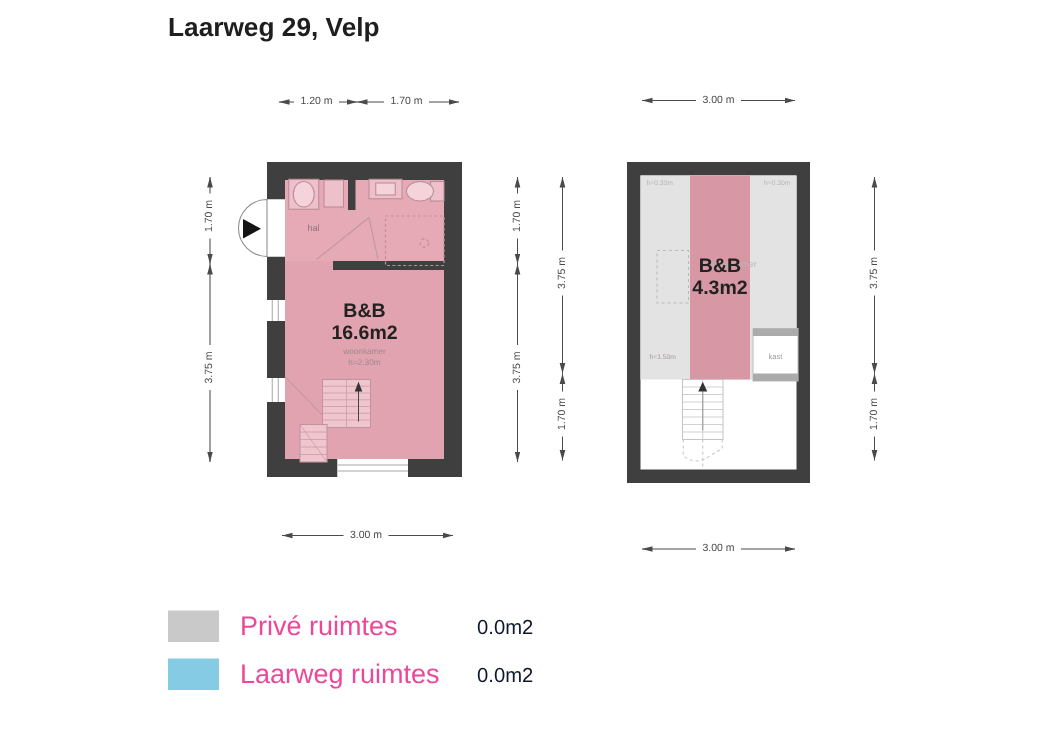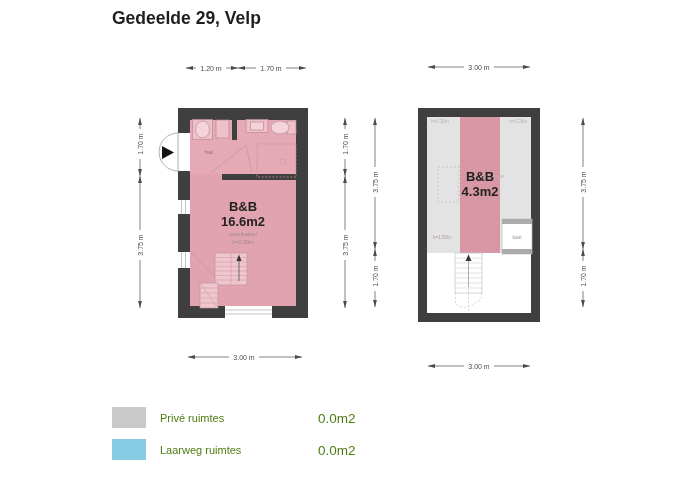--- a/index.html
+++ b/index.html
@@ -9,30 +9,30 @@
   svg{position:absolute;left:0;top:0;}
   svg text{font-family:"Liberation Sans",sans-serif;}
   .dimtxt{font-size:7px;fill:#4a4a4a;}
   .legend{position:absolute;left:112px;top:407px;width:300px;}
   .legend-row{position:relative;height:21px;margin-bottom:11px;}
   .swatch{position:absolute;left:0;top:0;width:34px;height:21px;}
   .swatch-0{background:#c9c9c9;}
   .swatch-1{background:#85cbe4;}
   .swatch-2{background:#efb0bd;}
   .legend-label{position:absolute;left:48px;top:50%;transform:translateY(-50%);
-                font-size:11px;color:#4d7c0f;}
+                font-size:18px;color:#ec4899;}
   .legend-value{position:absolute;left:206px;top:50%;transform:translateY(-50%);
-                font-size:13.5px;color:#4d7c0f;text-align:center;}
+                font-size:13.5px;color:#0f172a;text-align:center;}
 </style>
 </head>
 <body>
 
 <div class="canvas">
 
-  <div class="page-title">Gedeelde 29, Velp</div>
+  <div class="page-title">Laarweg 29, Velp</div>
 
   <svg width="700" height="500" viewBox="0 0 700 500">
     <defs>
       <marker id="arr" markerUnits="userSpaceOnUse" markerWidth="7" markerHeight="5" refX="7" refY="2.5" orient="auto-start-reverse">
         <path d="M0,0.6 L7,2.5 L0,4.4 Z" fill="#4a4a4a"></path>
       </marker>
     </defs>
 
     <g>
 

